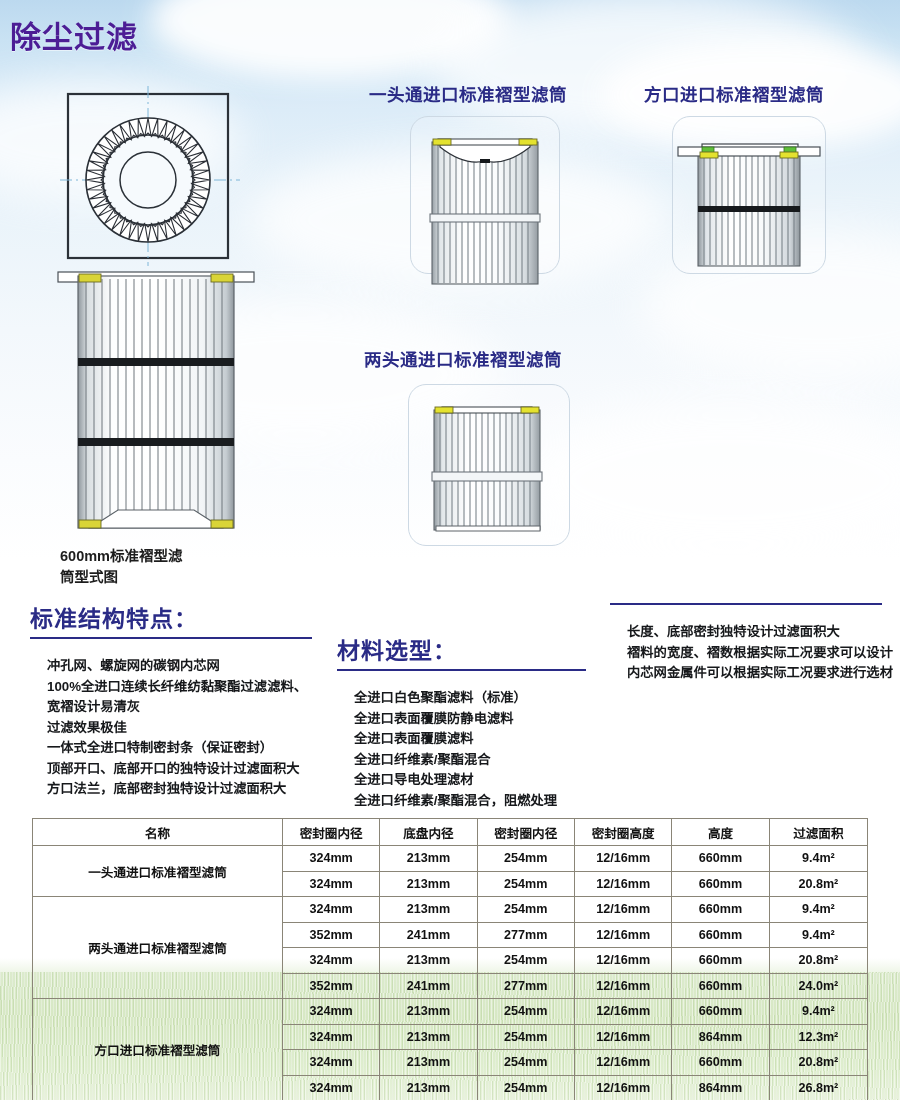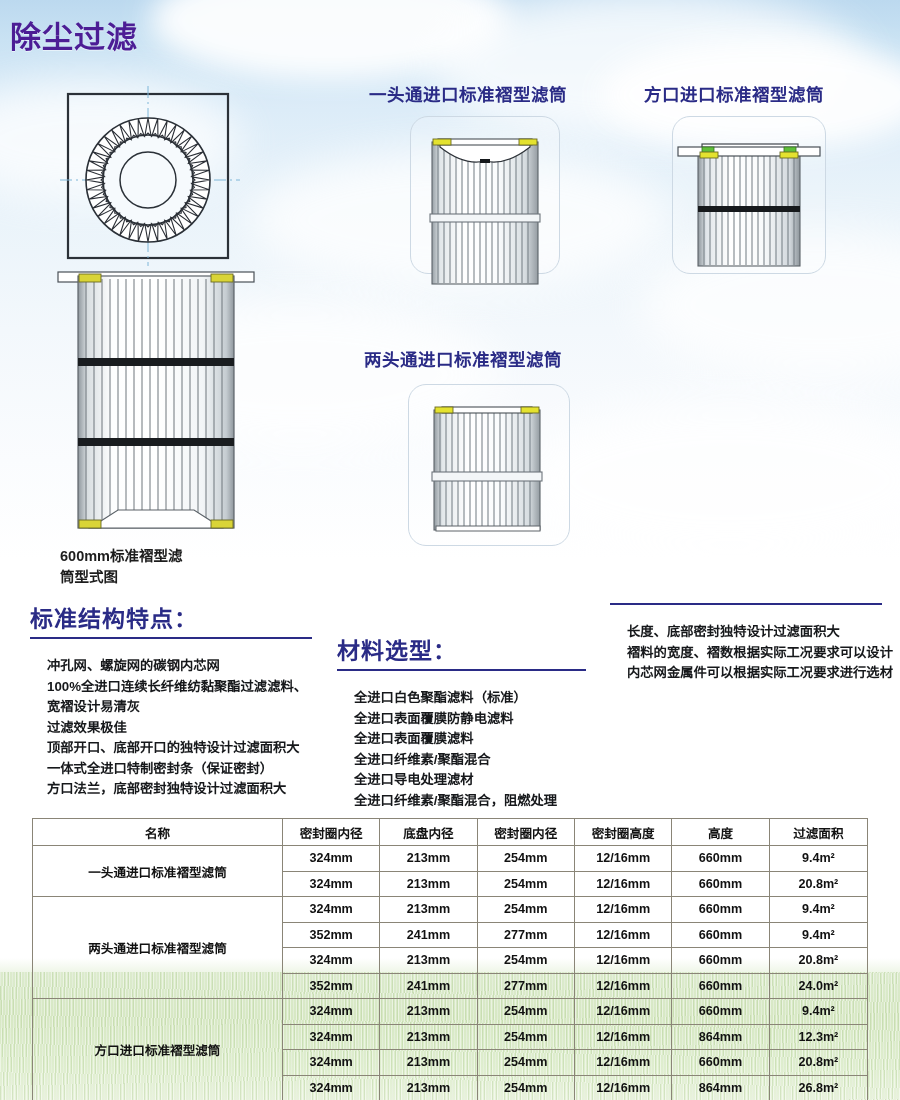--- a/index.html
+++ b/index.html
@@ -377,22 +377,22 @@
   </svg>
 
   <div class="col" id="col-structure">
     <h2>标准结构特点：</h2>
     <div class="rule"></div>
     <ul>
       <li>冲孔网、螺旋网的碳钢内芯网</li>
       <li>100%全进口连续长纤维纺黏聚酯过滤滤料、</li>
       <li>宽褶设计易清灰</li>
       <li>过滤效果极佳</li>
+      <li>一体式全进口特制密封条（保证密封）</li>
       <li>顶部开口、底部开口的独特设计过滤面积大</li>
-      <li>一体式全进口特制密封条（保证密封）</li>
       <li>方口法兰，底部密封独特设计过滤面积大</li>
     </ul>
   </div>
 
   <div class="col" id="col-material">
     <h2>材料选型：</h2>
     <div class="rule"></div>
     <ul>
       <li>全进口白色聚酯滤料（标准）</li>
       <li>全进口表面覆膜防静电滤料</li>

